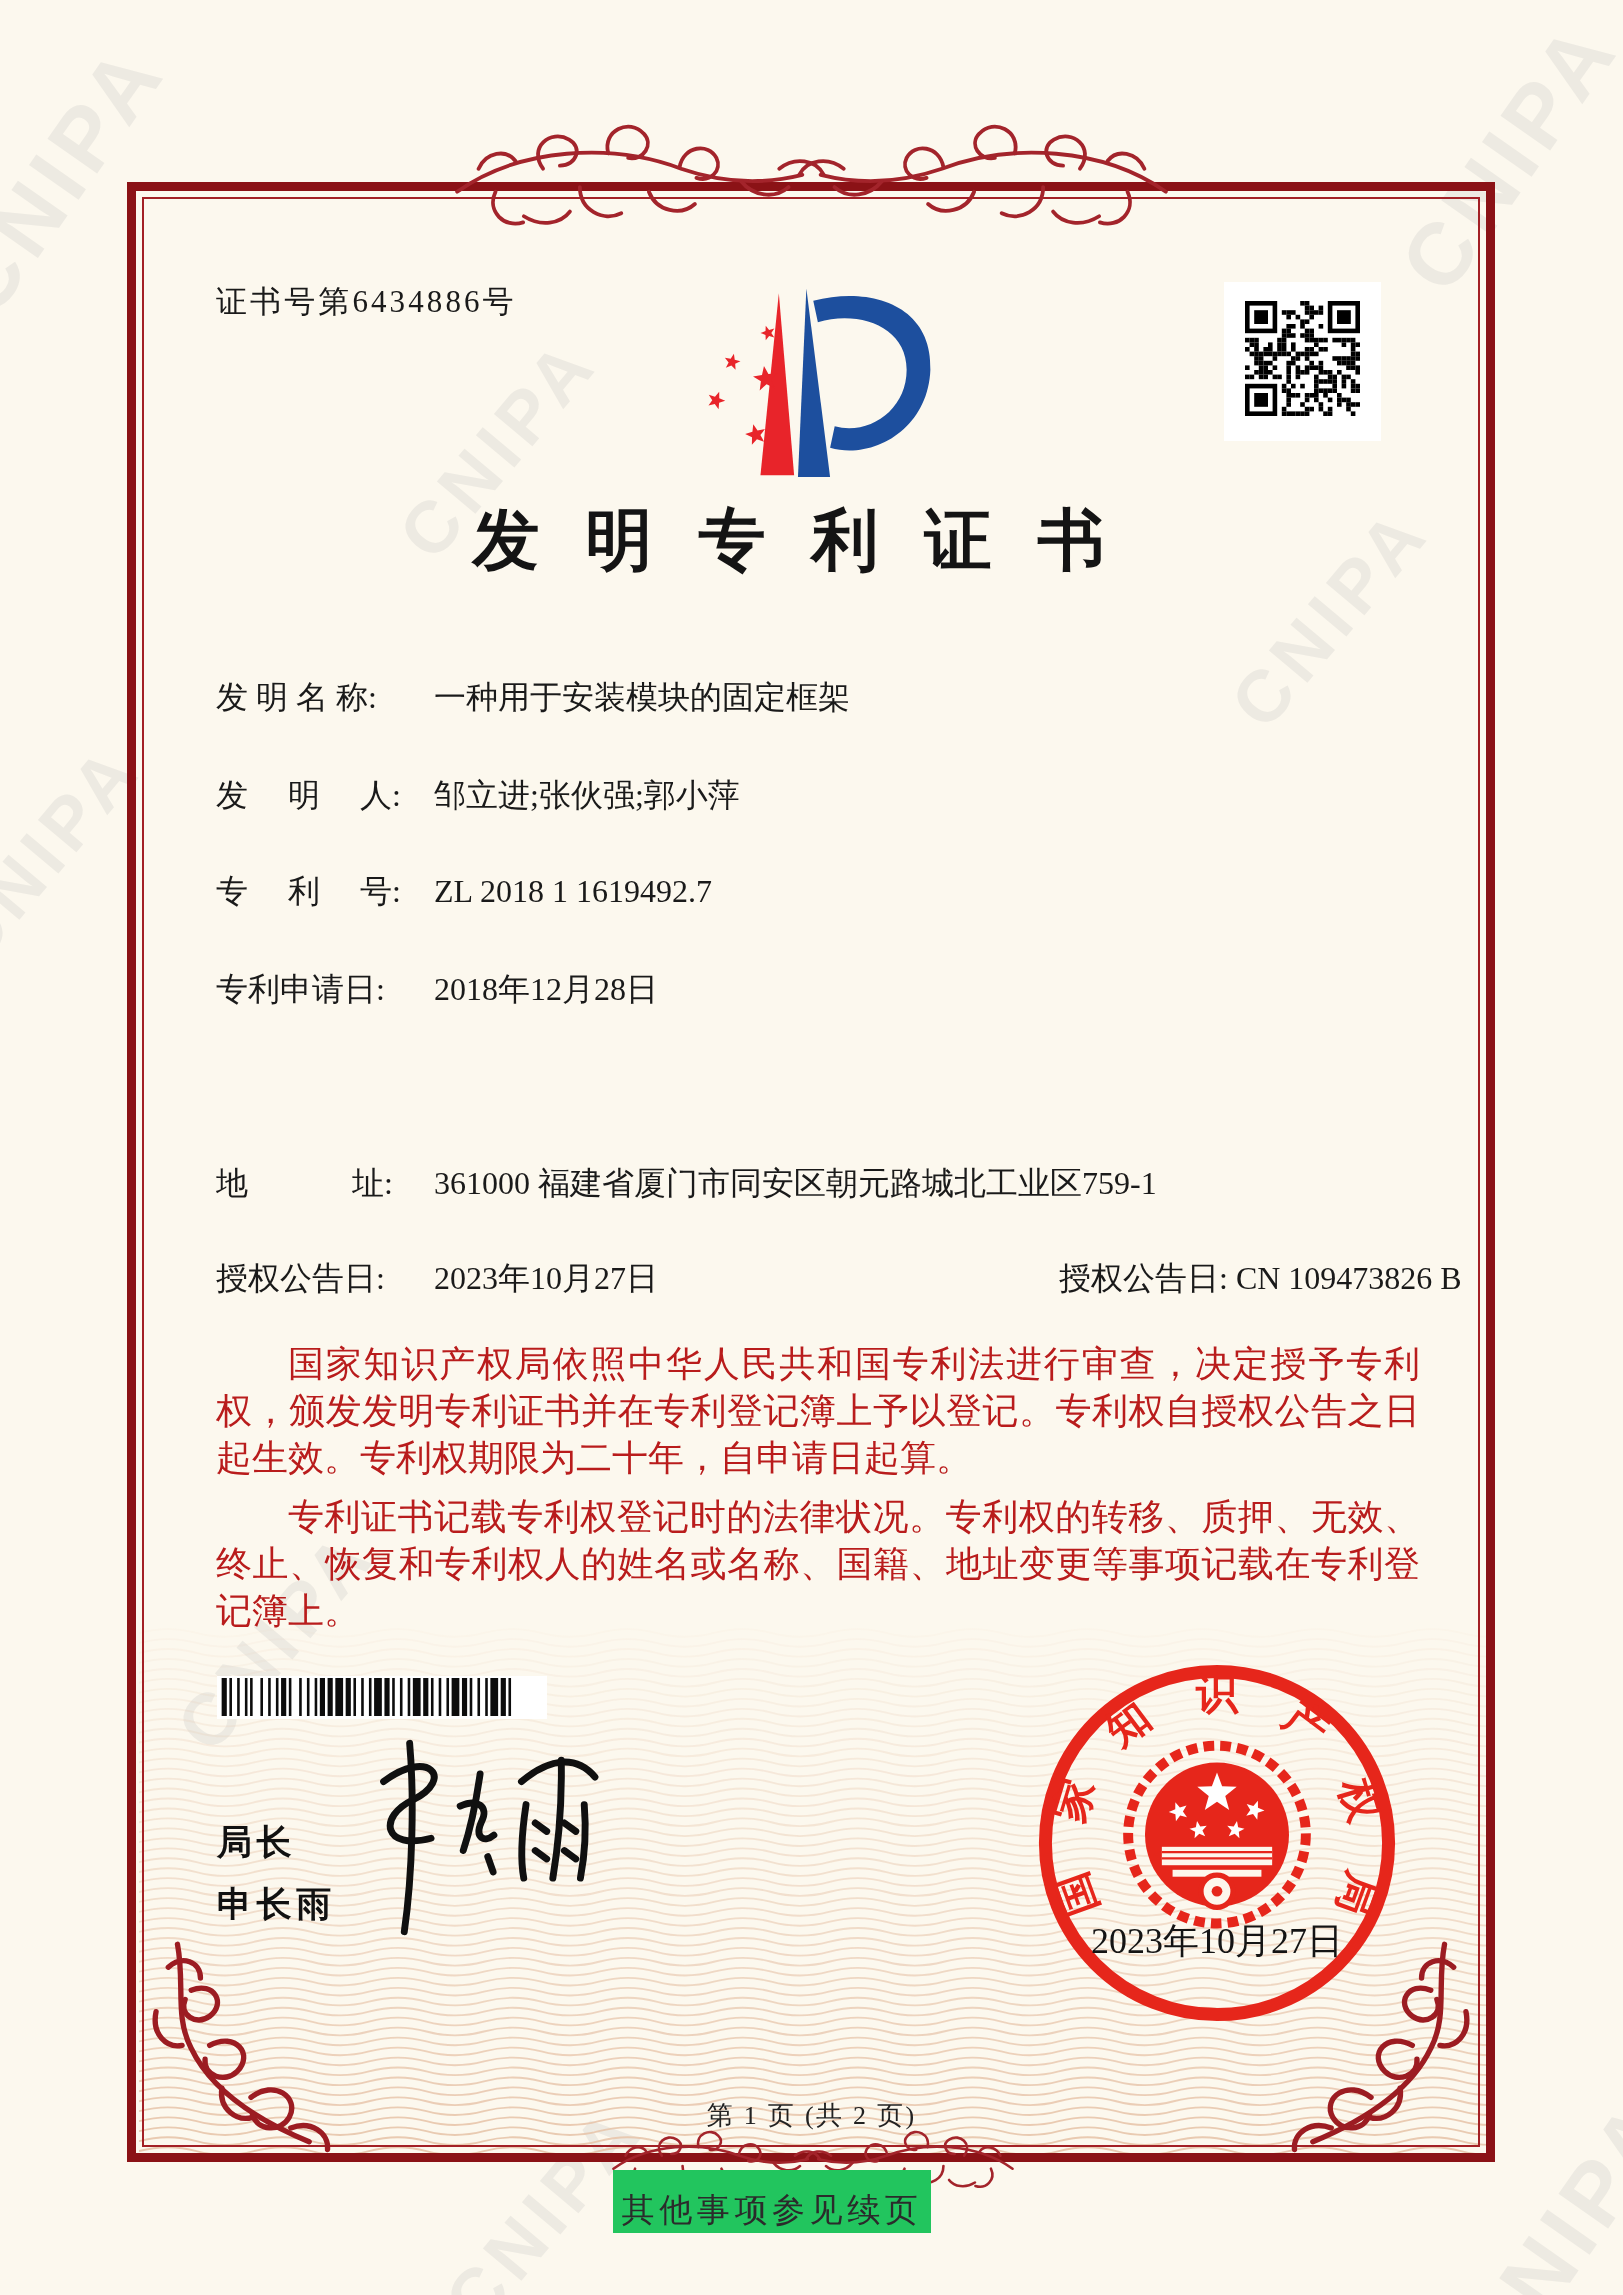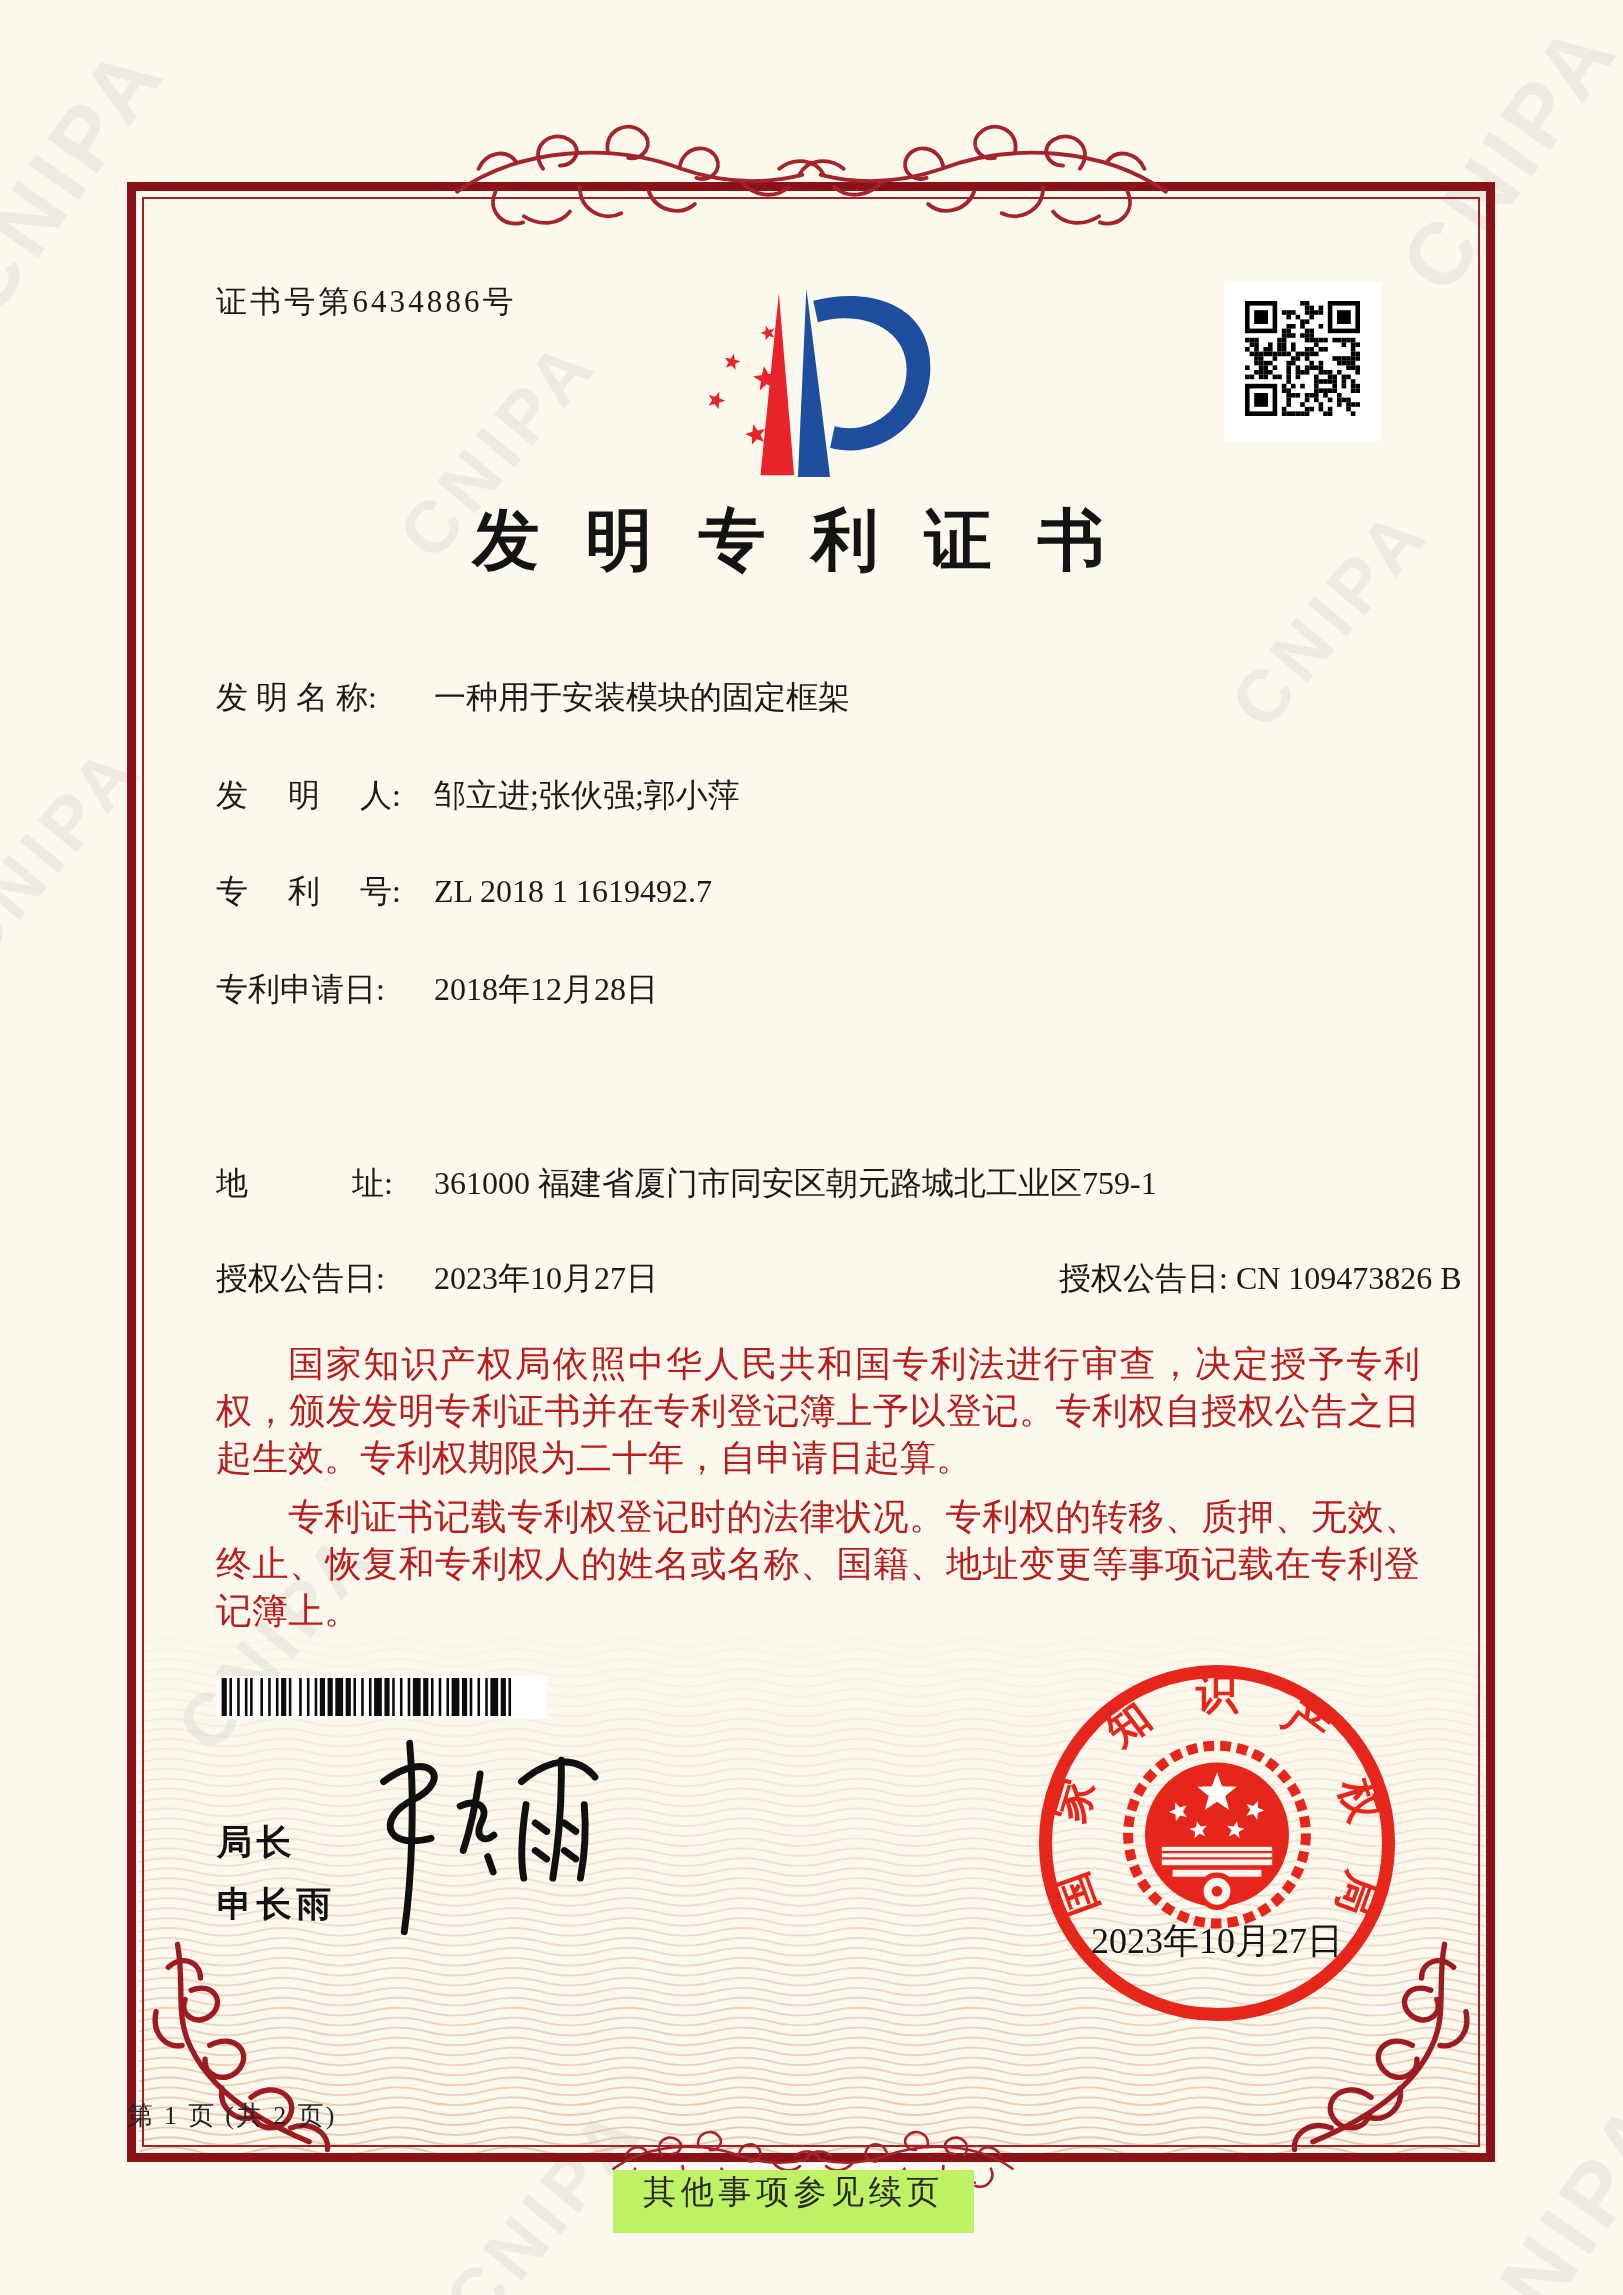--- a/index.html
+++ b/index.html
@@ -54,26 +54,26 @@
     position:absolute; left:217px; top:1676px; width:330px; height:43px; background:#ffffff;
     padding:1.5px 3.1px; box-sizing:border-box;
   }
   .signer{
     position:absolute; left:217px; font-size:35px; font-weight:bold; color:#111;
     font-family:"Liberation Sans", sans-serif; letter-spacing:4.6px;
   }
   .signature{ position:absolute; left:330px; top:1734px; z-index:5; }
   .seal{ position:absolute; left:1037px; top:1663px; width:360px; height:360px; z-index:5; }
   .page-footer{
-    position:absolute; left:127px; top:2098px; width:1369px; text-align:left;
+    position:absolute; left:127px; top:2098px; width:1369px; text-align:center;
     font-size:26px; color:#222; letter-spacing:2.3px;
   }
   .cont-box{
-    position:absolute; left:613px; top:2170px; width:361px; height:63px; background:#bef264;
-    z-index:5; display:flex; align-items:flex-start; justify-content:center;
+    position:absolute; left:613px; top:2170px; width:318px; height:63px; background:#22c55e;
+    z-index:5; display:flex; align-items:flex-end; justify-content:center;
   }
   .cont-box span{ font-size:33px; color:#2b2b2b; letter-spacing:4.6px; white-space:nowrap; }
   .orn{ position:absolute; z-index:4; }
   .orn-bottom-center{ z-index:3; }
 </style>
 </head>
 <body>
 
 <div class="page">
 

